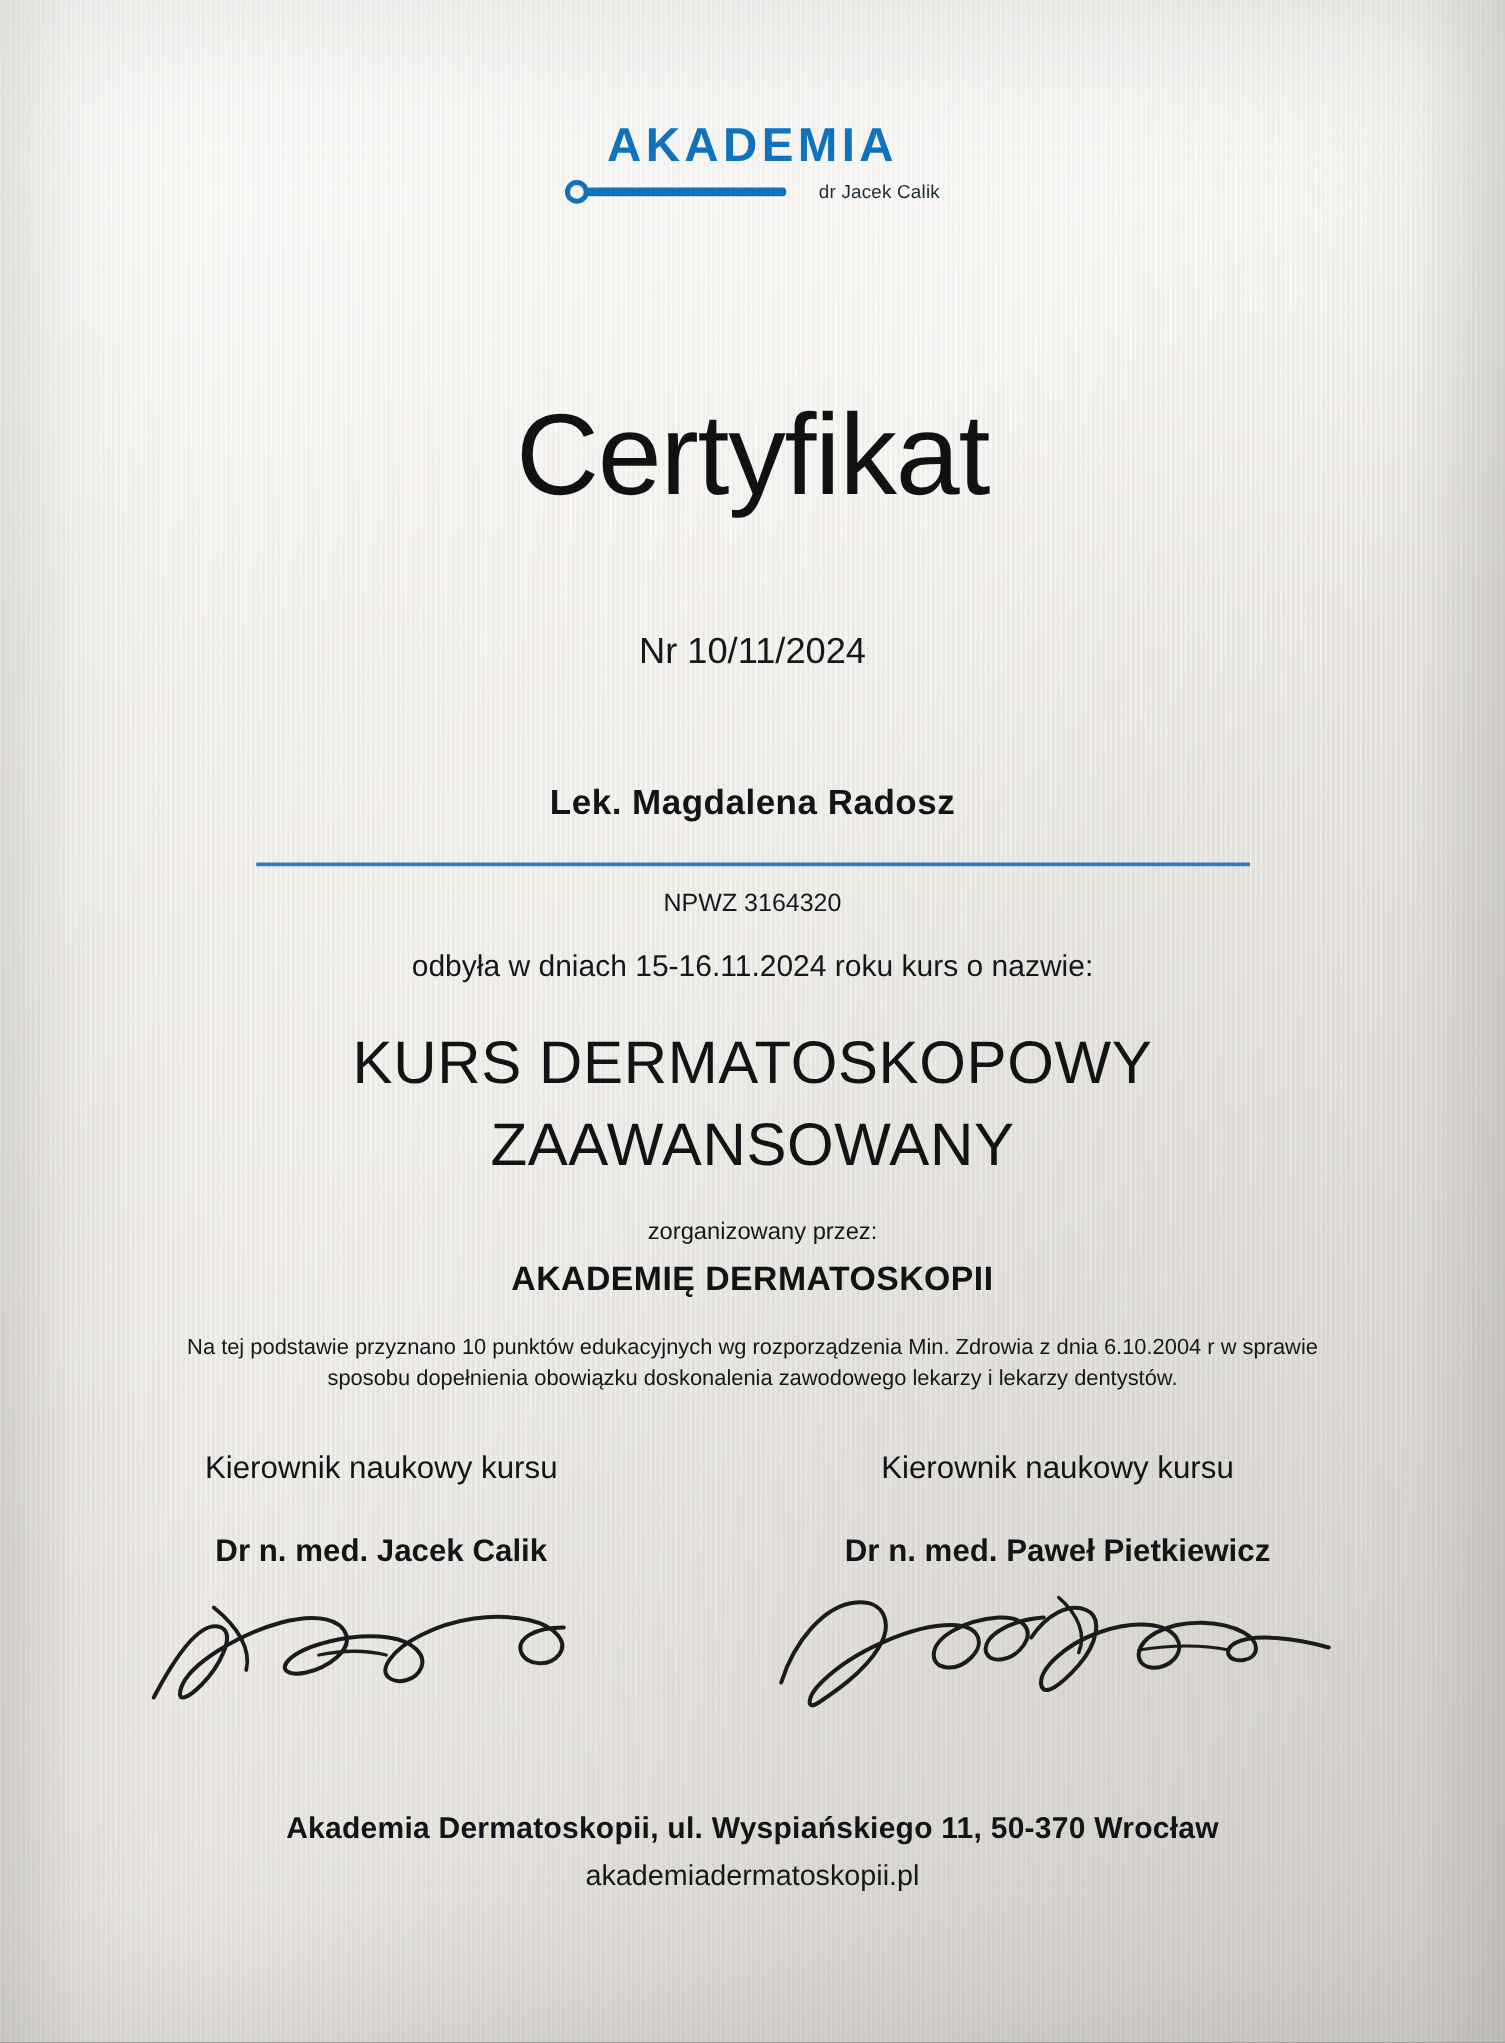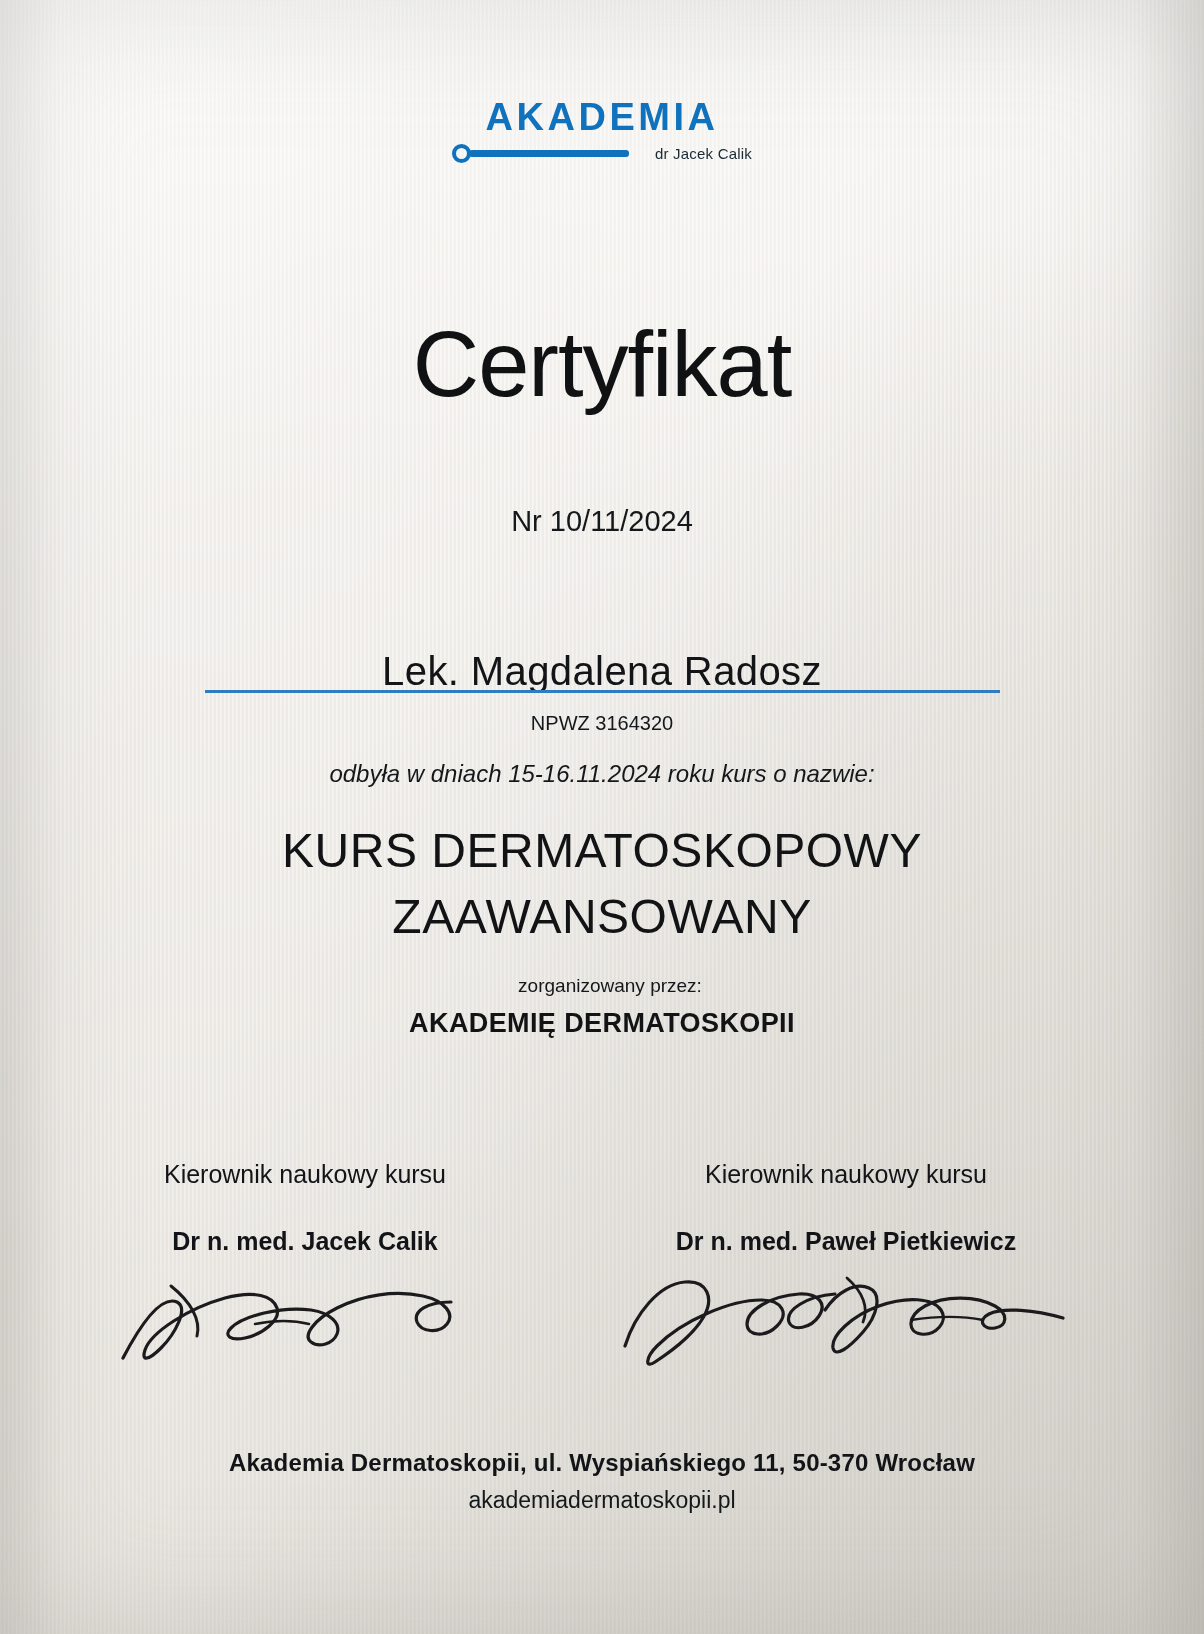--- a/index.html
+++ b/index.html
@@ -109,24 +109,24 @@
     position: absolute;
     top: 505px;
     left: 0; right: 0;
     font-size: 29px;
     color: #15181b;
   }
 
   
   .recipient {
     position: absolute;
-    top: 649px;
-    left: 0; right: 0;
-    font-size: 40px;
-    font-weight: normal;
+    top: 626px;
+    left: 0; right: 0;
+    font-size: 28px;
+    font-weight: bold;
     color: #121417;
     letter-spacing: 0.4px;
   }
   .recipient-rule {
     position: absolute;
     top: 690px;
     left: 205px;
     width: 795px;
     height: 3px;
     background: #2f7cc0;
@@ -137,21 +137,20 @@
     left: 0; right: 0;
     font-size: 20px;
     color: #15181b;
   }
   .attend-line {
     position: absolute;
     top: 760px;
     left: 0; right: 0;
     font-size: 24px;
     color: #15181b;
-    font-style: italic;
   }
 
   
   .course-name {
     position: absolute;
     top: 818px;
     left: 0; right: 0;
     font-size: 48px;
     line-height: 1.38;
     letter-spacing: 0.5px;
@@ -261,20 +260,21 @@
     <div class="attend-line">odbyła w dniach 15-16.11.2024 roku kurs o nazwie:</div>
 
     <div class="course-name">
       <div>KURS DERMATOSKOPOWY</div>
       <div>ZAAWANSOWANY</div>
     </div>
 
     <div class="organized-by-label">zorganizowany przez:</div>
     <div class="organizer">AKADEMIĘ DERMATOSKOPII</div>
 
+    <div class="points-note">Na tej podstawie przyznano 10 punktów edukacyjnych wg rozporządzenia Min. Zdrowia z dnia 6.10.2004 r w sprawie sposobu dopełnienia obowiązku doskonalenia zawodowego lekarzy i lekarzy dentystów.</div>
 
     <div class="sig-area">
 
       <div class="sig-col left">
         <div class="sig-role">Kierownik naukowy kursu</div>
         <div class="sig-name">Dr n. med. Jacek Calik</div>
         <svg class="sig-svg" width="400" height="120" viewBox="0 0 400 120" fill="none">
           <path d="M18 96 C40 54, 58 34, 72 40 C84 46, 70 72, 56 86 C44 98, 36 100, 40 88 C46 70, 84 46, 120 36 C150 28, 168 34, 172 46 C176 58, 158 72, 140 76 C126 79, 118 74, 126 66 C138 54, 176 44, 206 48 C226 51, 236 62, 232 72 C228 82, 214 86, 206 80 C198 74, 208 58, 232 46 C258 33, 290 28, 318 34 C340 39, 350 52, 342 62 C334 72, 316 70, 312 60 C308 49, 322 40, 346 40" stroke="#1b1b1d" stroke-width="3.2" stroke-linecap="round" stroke-linejoin="round"></path>
           <path d="M66 24 C86 40, 96 58, 92 74" stroke="#1b1b1d" stroke-width="3" stroke-linecap="round"></path>
           <path d="M150 62 C170 58, 188 58, 204 62" stroke="#1b1b1d" stroke-width="2.6" stroke-linecap="round"></path>

